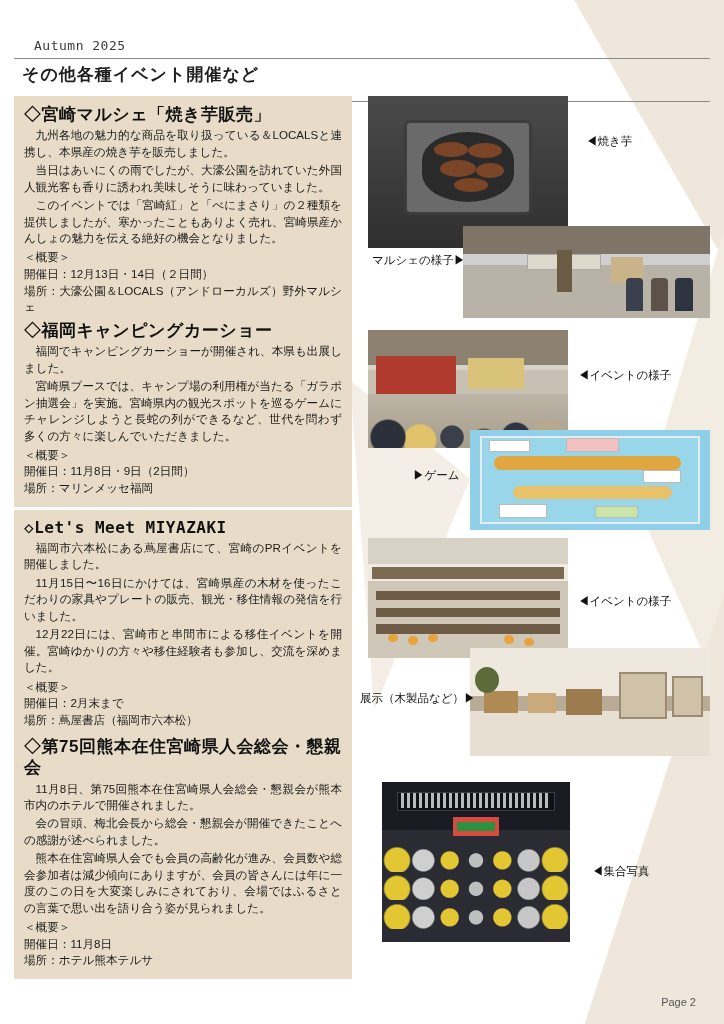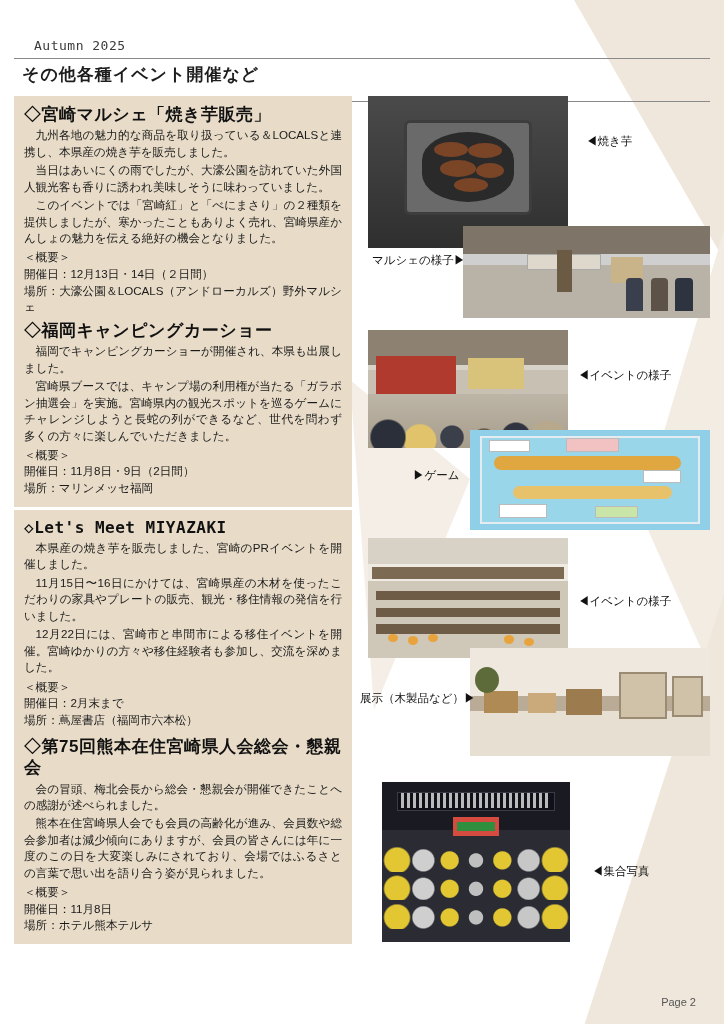--- a/index.html
+++ b/index.html
@@ -233,30 +233,31 @@
     <h2>◇福岡キャンピングカーショー</h2>
     <p>福岡でキャンピングカーショーが開催され、本県も出展しました。</p>
     <p>宮崎県ブースでは、キャンプ場の利用権が当たる「ガラポン抽選会」を実施。宮崎県内の観光スポットを巡るゲームにチャレンジしようと長蛇の列ができるなど、世代を問わず多くの方々に楽しんでいただきました。</p>
     <p class="summary-head">＜概要＞</p>
     <p class="kv">開催日：11月8日・9日（2日間）</p>
     <p class="kv">場所：マリンメッセ福岡</p>
   </div>
 
   <div class="block b3">
     <h2 class="mono">◇Let's Meet MIYAZAKI</h2>
-    <p>本県産の焼き芋を販売しました、宮崎のPRイベントを開催しました。</p>
+    <p>福岡市六本松にある蔦屋書店にて、宮崎のPRイベントを開催しました。</p>
     <p>11月15日〜16日にかけては、宮崎県産の木材を使ったこだわりの家具やプレートの販売、観光・移住情報の発信を行いました。</p>
     <p>12月22日には、宮崎市と串間市による移住イベントを開催。宮崎ゆかりの方々や移住経験者も参加し、交流を深めました。</p>
     <p class="summary-head">＜概要＞</p>
     <p class="kv">開催日：2月末まで</p>
     <p class="kv">場所：蔦屋書店（福岡市六本松）</p>
   </div>
 
   <div class="block b4">
     <h2>◇第75回熊本在住宮崎県人会総会・懇親会</h2>
+    <p>11月8日、第75回熊本在住宮崎県人会総会・懇親会が熊本市内のホテルで開催されました。</p>
     <p>会の冒頭、梅北会長から総会・懇親会が開催できたことへの感謝が述べられました。</p>
     <p>熊本在住宮崎県人会でも会員の高齢化が進み、会員数や総会参加者は減少傾向にありますが、会員の皆さんには年に一度のこの日を大変楽しみにされており、会場ではふるさとの言葉で思い出を語り合う姿が見られました。</p>
     <p class="summary-head">＜概要＞</p>
     <p class="kv">開催日：11月8日</p>
     <p class="kv">場所：ホテル熊本テルサ</p>
   </div>
 
   <div class="photo p1">
     <div class="ph-inner">
       <div class="tray"></div>

